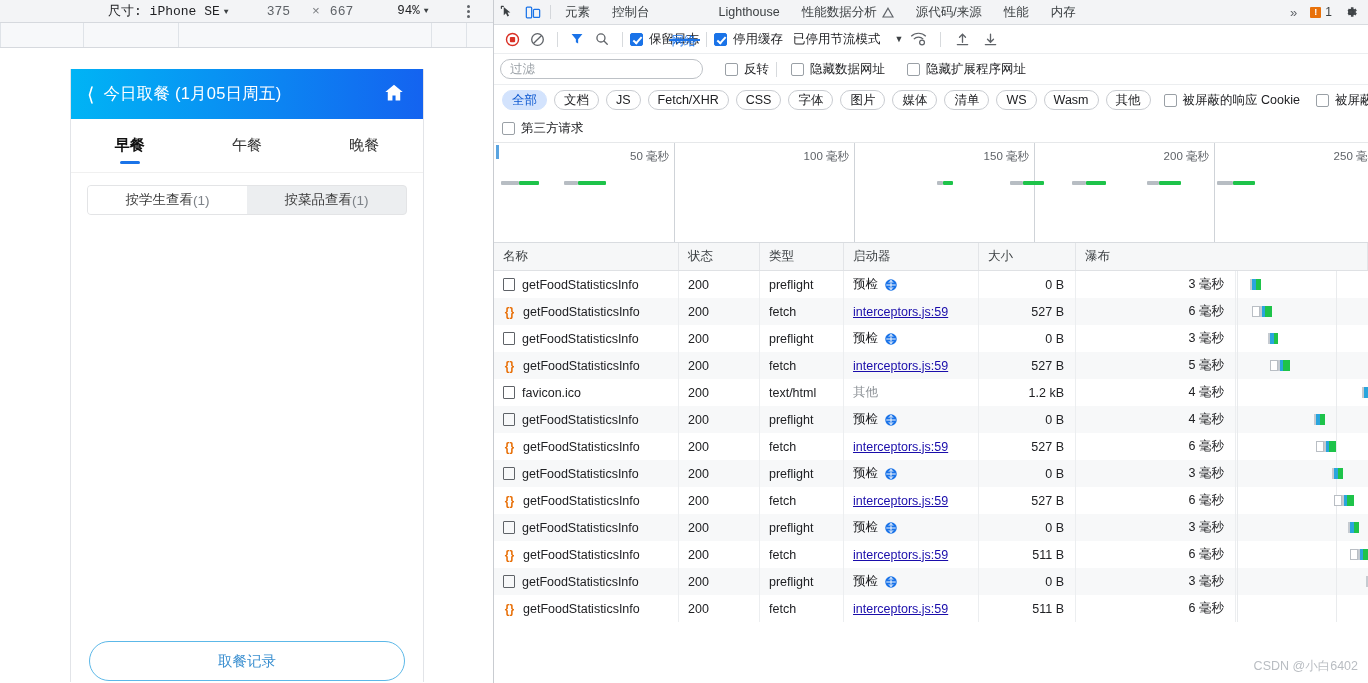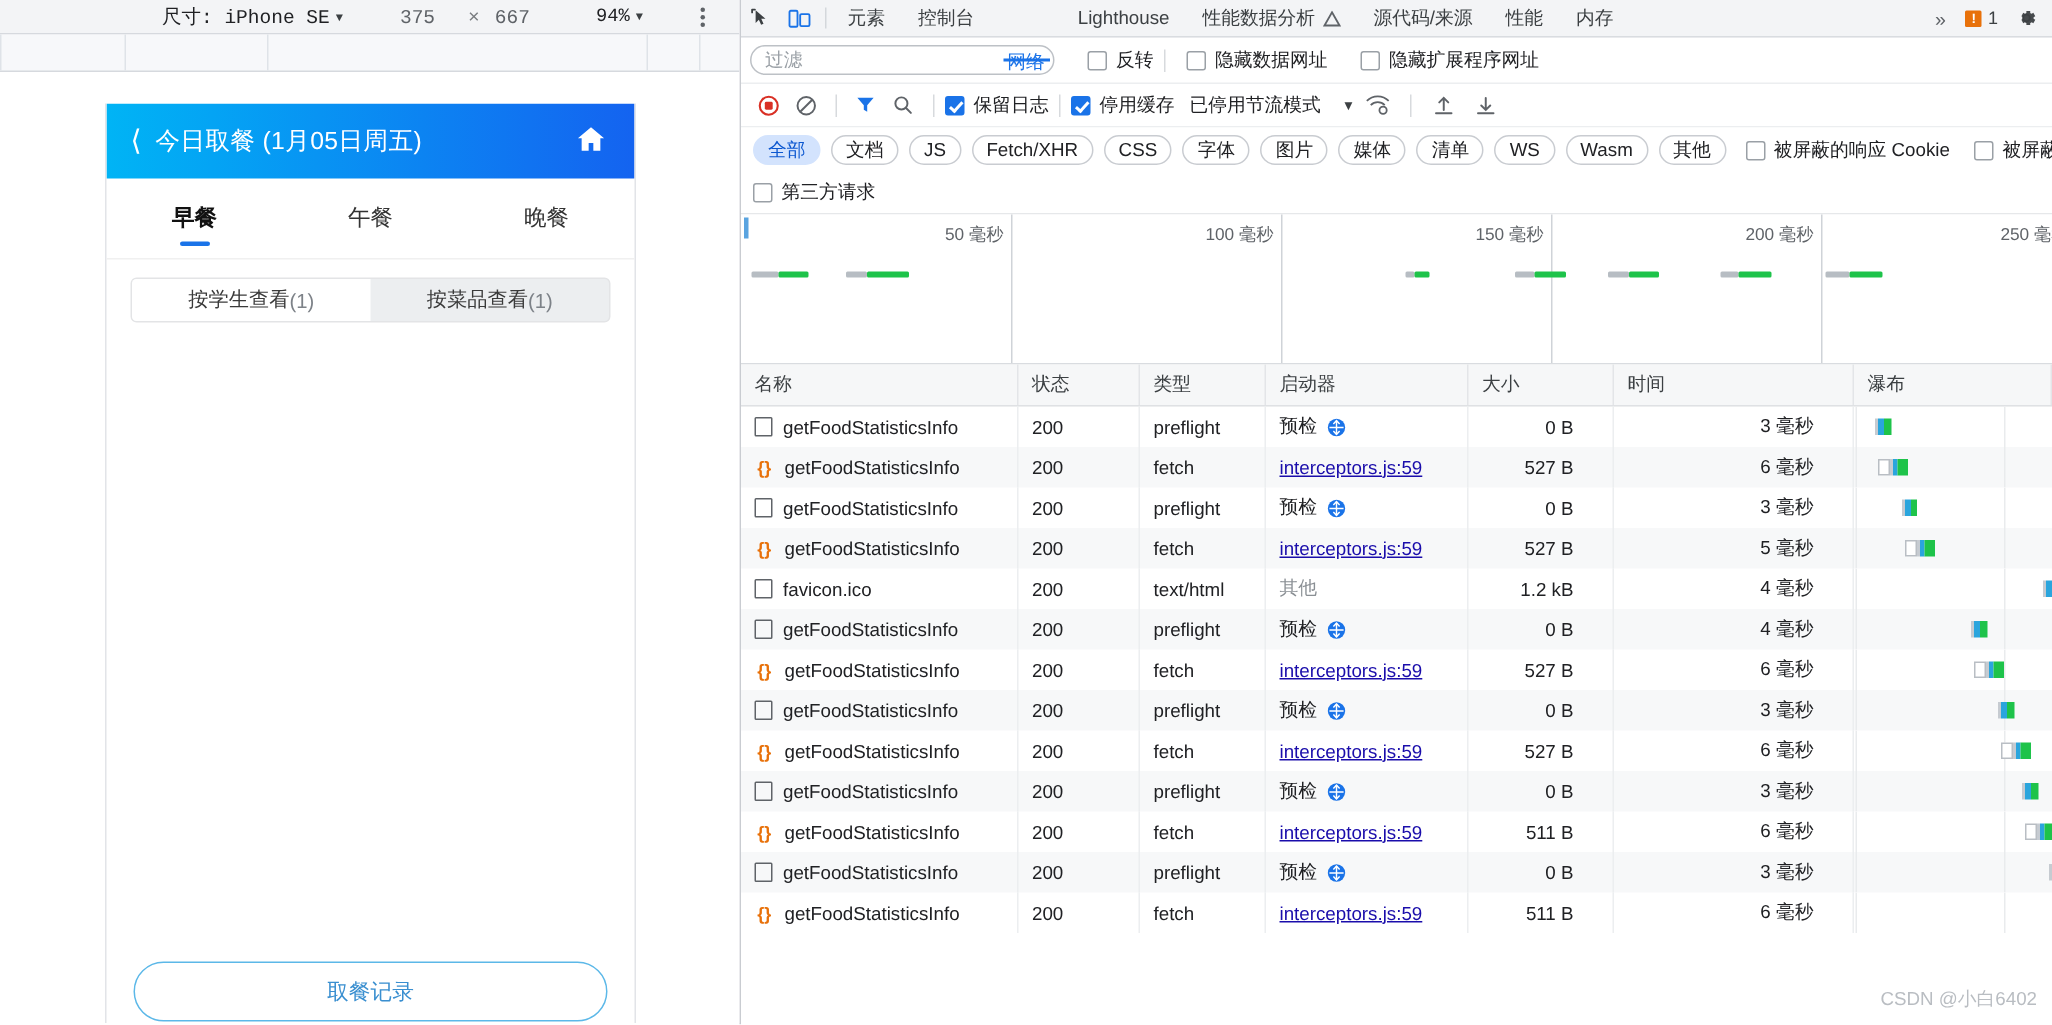--- a/index.html
+++ b/index.html
@@ -190,21 +190,21 @@
     display: flex; height: 28px; align-items: center;
     background: #f6f7f8; border-bottom: 1px solid #dfe1e4; font-size: 12.5px; color: #3c4043;
   }
   #net-head .th { padding-left: 9px; height: 100%; display: flex; align-items: center;
     border-right: 1px solid #e3e5e8; }
   #net-body { }
   .nrow { display: flex; height: 27px; align-items: center; font-size: 12.5px; color: #202124; }
   .nrow.alt { background: #f7f8f9; }
   .td { padding-left: 9px; height: 100%; display: flex; align-items: center;
         border-right: 1px solid #eceef0; overflow: hidden; white-space: nowrap; }
-  .td.right { justify-content: flex-end; padding-right: 26px; }
+  .td.right { justify-content: flex-end; padding-right: 11px; }
   .c-name { width: 185px; gap: 7px; }
   .c-status { width: 81px; }
   .c-type { width: 84px; }
   .c-init { width: 135px; gap: 6px; }
   .c-size { width: 97px; }
   .c-time { width: 160px; }
   .c-wf { flex: 1; position: relative; border-right: none; padding-left: 0; }
   .doc-ico { width: 12px; height: 13px; border: 1px solid #5f6368; border-radius: 1px; flex:none; }
   .js-ico { color: #e8710a; font-size: 12px; font-weight: bold; flex: none; width: 13px; text-align:center;}
   .link { color: #1a0dab; text-decoration: underline; cursor: pointer; }
@@ -347,37 +347,20 @@
         </div>
         <div id="dt-gear">
           <svg width="16" height="16" viewBox="0 0 20 20" fill="#3c4043">
             <path d="M10 6.4A3.6 3.6 0 1 0 10 13.6 3.6 3.6 0 0 0 10 6.4zm0 5.6a2 2 0 1 1 0-4 2 2 0 0 1 0 4z"></path>
             <path d="M17.3 11.5l-1.4-.8a6.2 6.2 0 0 0 0-1.4l1.4-.8-1.6-2.8-1.4.8a6 6 0 0 0-1.2-.7V4.2h-3.2v1.6c-.4.2-.8.4-1.2.7l-1.4-.8-1.6 2.8 1.4.8a6.2 6.2 0 0 0 0 1.4l-1.4.8 1.6 2.8 1.4-.8c.4.3.8.5 1.2.7v1.6h3.2v-1.6c.4-.2.8-.4 1.2-.7l1.4.8z" opacity=".95"></path>
           </svg>
         </div>
       </div>
     </div>
 
-    <div class="nt-row" id="nt-row2">
-      <input id="filter-input" placeholder="过滤" style="">
-      <label class="chk-label" style="margin-left:22px">
-        <span class="chk"></span>
-        <span>反转</span>
-      </label>
-      <div class="nt-sep"></div>
-      <label class="chk-label" style="margin-left:7px">
-        <span class="chk"></span>
-        <span>隐藏数据网址</span>
-      </label>
-      <label class="chk-label" style="margin-left:22px">
-        <span class="chk"></span>
-        <span>隐藏扩展程序网址</span>
-      </label>
-    </div>
-
     <div class="nt-row" id="nt-row1">
       <div class="ico" style="width:24px">
         <svg width="15" height="15" viewBox="0 0 16 16">
             <circle cx="8" cy="8" r="6.4" fill="none" stroke="#d93025" stroke-width="1.5"></circle>
             <rect x="5.2" y="5.2" width="5.6" height="5.6" rx="1" fill="#d93025"></rect>
           </svg>
       </div>
       <div class="ico" style="width:26px">
         <svg width="15" height="15" viewBox="0 0 16 16" fill="none" stroke="#5f6368" stroke-width="1.4">
             <circle cx="8" cy="8" r="6.2"></circle>
@@ -423,20 +406,37 @@
           </svg>
       </div>
       <div class="ico" style="width:28px">
         <svg width="15" height="15" viewBox="0 0 16 16" fill="none" stroke="#5f6368" stroke-width="1.4" stroke-linecap="round">
             <path d="M8 2.4V11M4.8 7.8 8 11l3.2-3.2"></path>
             <path d="M2.5 13.4h11"></path>
           </svg>
       </div>
     </div>
 
+    <div class="nt-row" id="nt-row2">
+      <input id="filter-input" placeholder="过滤" style="">
+      <label class="chk-label" style="margin-left:22px">
+        <span class="chk"></span>
+        <span>反转</span>
+      </label>
+      <div class="nt-sep"></div>
+      <label class="chk-label" style="margin-left:7px">
+        <span class="chk"></span>
+        <span>隐藏数据网址</span>
+      </label>
+      <label class="chk-label" style="margin-left:22px">
+        <span class="chk"></span>
+        <span>隐藏扩展程序网址</span>
+      </label>
+    </div>
+
     <div class="nt-row" id="nt-row3">
       <div class="ftype active">
           <span>全部</span>
         </div>
       <div class="ftype">
           <span>文档</span>
         </div>
       <div class="ftype">
           <span>JS</span>
         </div>
@@ -512,21 +512,20 @@
       <div class="ov-bar" style="left:739px;top:38px;width:22px;background:#1ec34a"></div>
     </div>
 
     <div id="net-table">
       <div id="net-head">
         <div class="th c-name">名称</div>
         <div class="th c-status">状态</div>
         <div class="th c-type">类型</div>
         <div class="th c-init">启动器</div>
         <div class="th c-size">大小</div>
-        <div class="th c-time">时间</div>
         <div class="th c-wf" style="padding-left:9px">瀑布</div>
       </div>
       <div id="net-body">
           <div class="nrow">
             <div class="td c-name">
               <span class="doc-ico"></span>
               <span>getFoodStatisticsInfo</span>
             </div>
             <div class="td c-status">200</div>
             <div class="td c-type">preflight</div>

